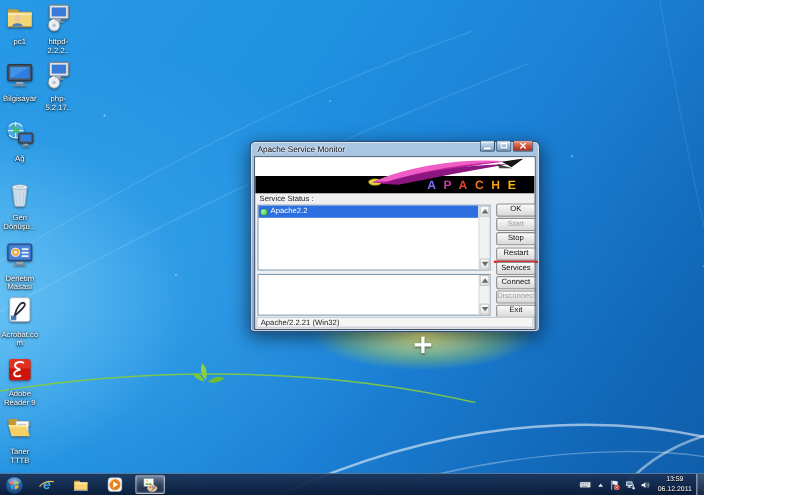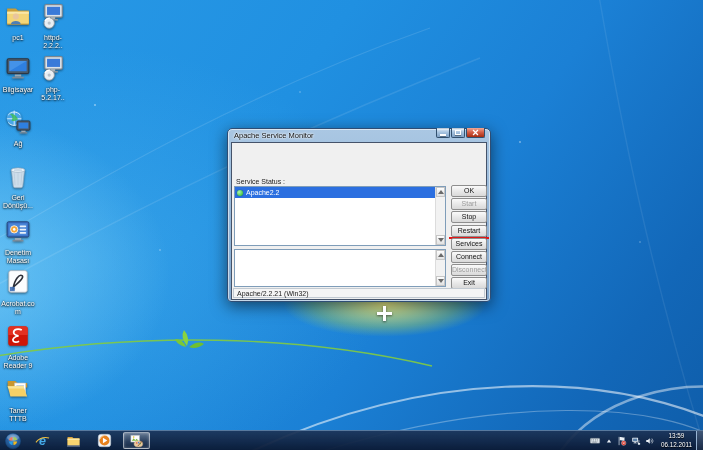--- a/index.html
+++ b/index.html
@@ -1,18 +1,18 @@
 <!DOCTYPE html>
 <html><head>
 <meta charset="utf-8">
 <style>
   *{box-sizing:border-box;margin:0;padding:0}
   html,body{width:720px;height:450px;overflow:hidden}
   body{font-family:"Liberation Sans",sans-serif}
-  .desktop{position:relative;width:703px;height:450px;overflow:hidden;
+  .desktop{position:relative;width:640px;height:450px;overflow:hidden;
     background:
       radial-gradient(ellipse 130px 42px at 385px 304px, rgba(243,240,130,.95), rgba(180,214,84,.38) 55%, rgba(120,180,60,0) 78%),
       radial-gradient(ellipse 300px 230px at -40px 275px, rgba(150,225,255,.6), rgba(150,225,255,0) 70%),
       radial-gradient(ellipse 430px 300px at 12% 58%, rgba(85,185,242,.38), rgba(85,185,242,0) 72%),
       linear-gradient(125deg,#2899e6 0%,#2090e1 35%,#1b80d5 60%,#1267b8 85%,#0f5da9 100%); padding-left: 36px;}
   .wp-art{position:absolute;left:0;top:0;width:720px;height:450px;pointer-events:none}
 
   
   .desktop-icons{position:absolute;left:0;top:0;width:80px;height:430px}
   .dicon{position:absolute;width:34px;text-align:center;cursor:pointer}
@@ -191,20 +191,32 @@
             <i></i>
           </div>
         <div class="cap close">
           <svg viewBox="0 0 10 10">
             <path d="M1.5 1.5 L8.5 8.5 M8.5 1.5 L1.5 8.5" stroke="#fff" stroke-width="1.8"></path>
           </svg>
         </div>
       </div>
     </div>
     <div class="win-content">
+      <div class="banner">
+        <div class="banner-black"></div>
+        <svg class="feather" viewBox="0 0 150 26">
+          <ellipse cx="11" cy="21.5" rx="6" ry="3" fill="#e5d23a" stroke="#8a7a10" stroke-width="0.6"></ellipse>
+          <path d="M8 22 C40 8 85 1 128 3 C100 6 60 13 24 23 Z" fill="#c2239c"></path>
+          <path d="M16 23 C50 12 92 6 132 5 C104 10 66 17 32 24 Z" fill="#8c1680"></path>
+          <path d="M10 21 C45 6 90 0 130 2.5 C98 4 58 10 22 21 Z" fill="#ef5ec4"></path>
+          <path d="M126 3 L146 0 L135 8 Z" fill="#151515"></path>
+          <path d="M122 5 L136 9 L124 9 Z" fill="#222" opacity="0.85"></path>
+        </svg>
+        <span class="apache-text"><span style="color: rgb(125, 108, 242);">A</span><span style="color: rgb(201, 63, 158);">P</span><span style="color: rgb(232, 64, 44);">A</span><span style="color: rgb(243, 114, 28);">C</span><span style="color: rgb(248, 156, 16);">H</span><span style="color: rgb(255, 182, 10);">E</span></span>
+      </div>
       <div class="svc-label">Service Status :</div>
       <div class="listbox list1">
         <div>
             <div class="svc-row selected" style="background: rgb(43, 111, 224);">
               <i class="svc-dot" style="background: radial-gradient(circle at 35% 35%, rgb(174, 245, 174), rgb(30, 180, 30));"></i>
               <span>Apache2.2</span>
             </div>
           </div>
         <div class="scrollbar">
           <div class="sb-up"></div>

